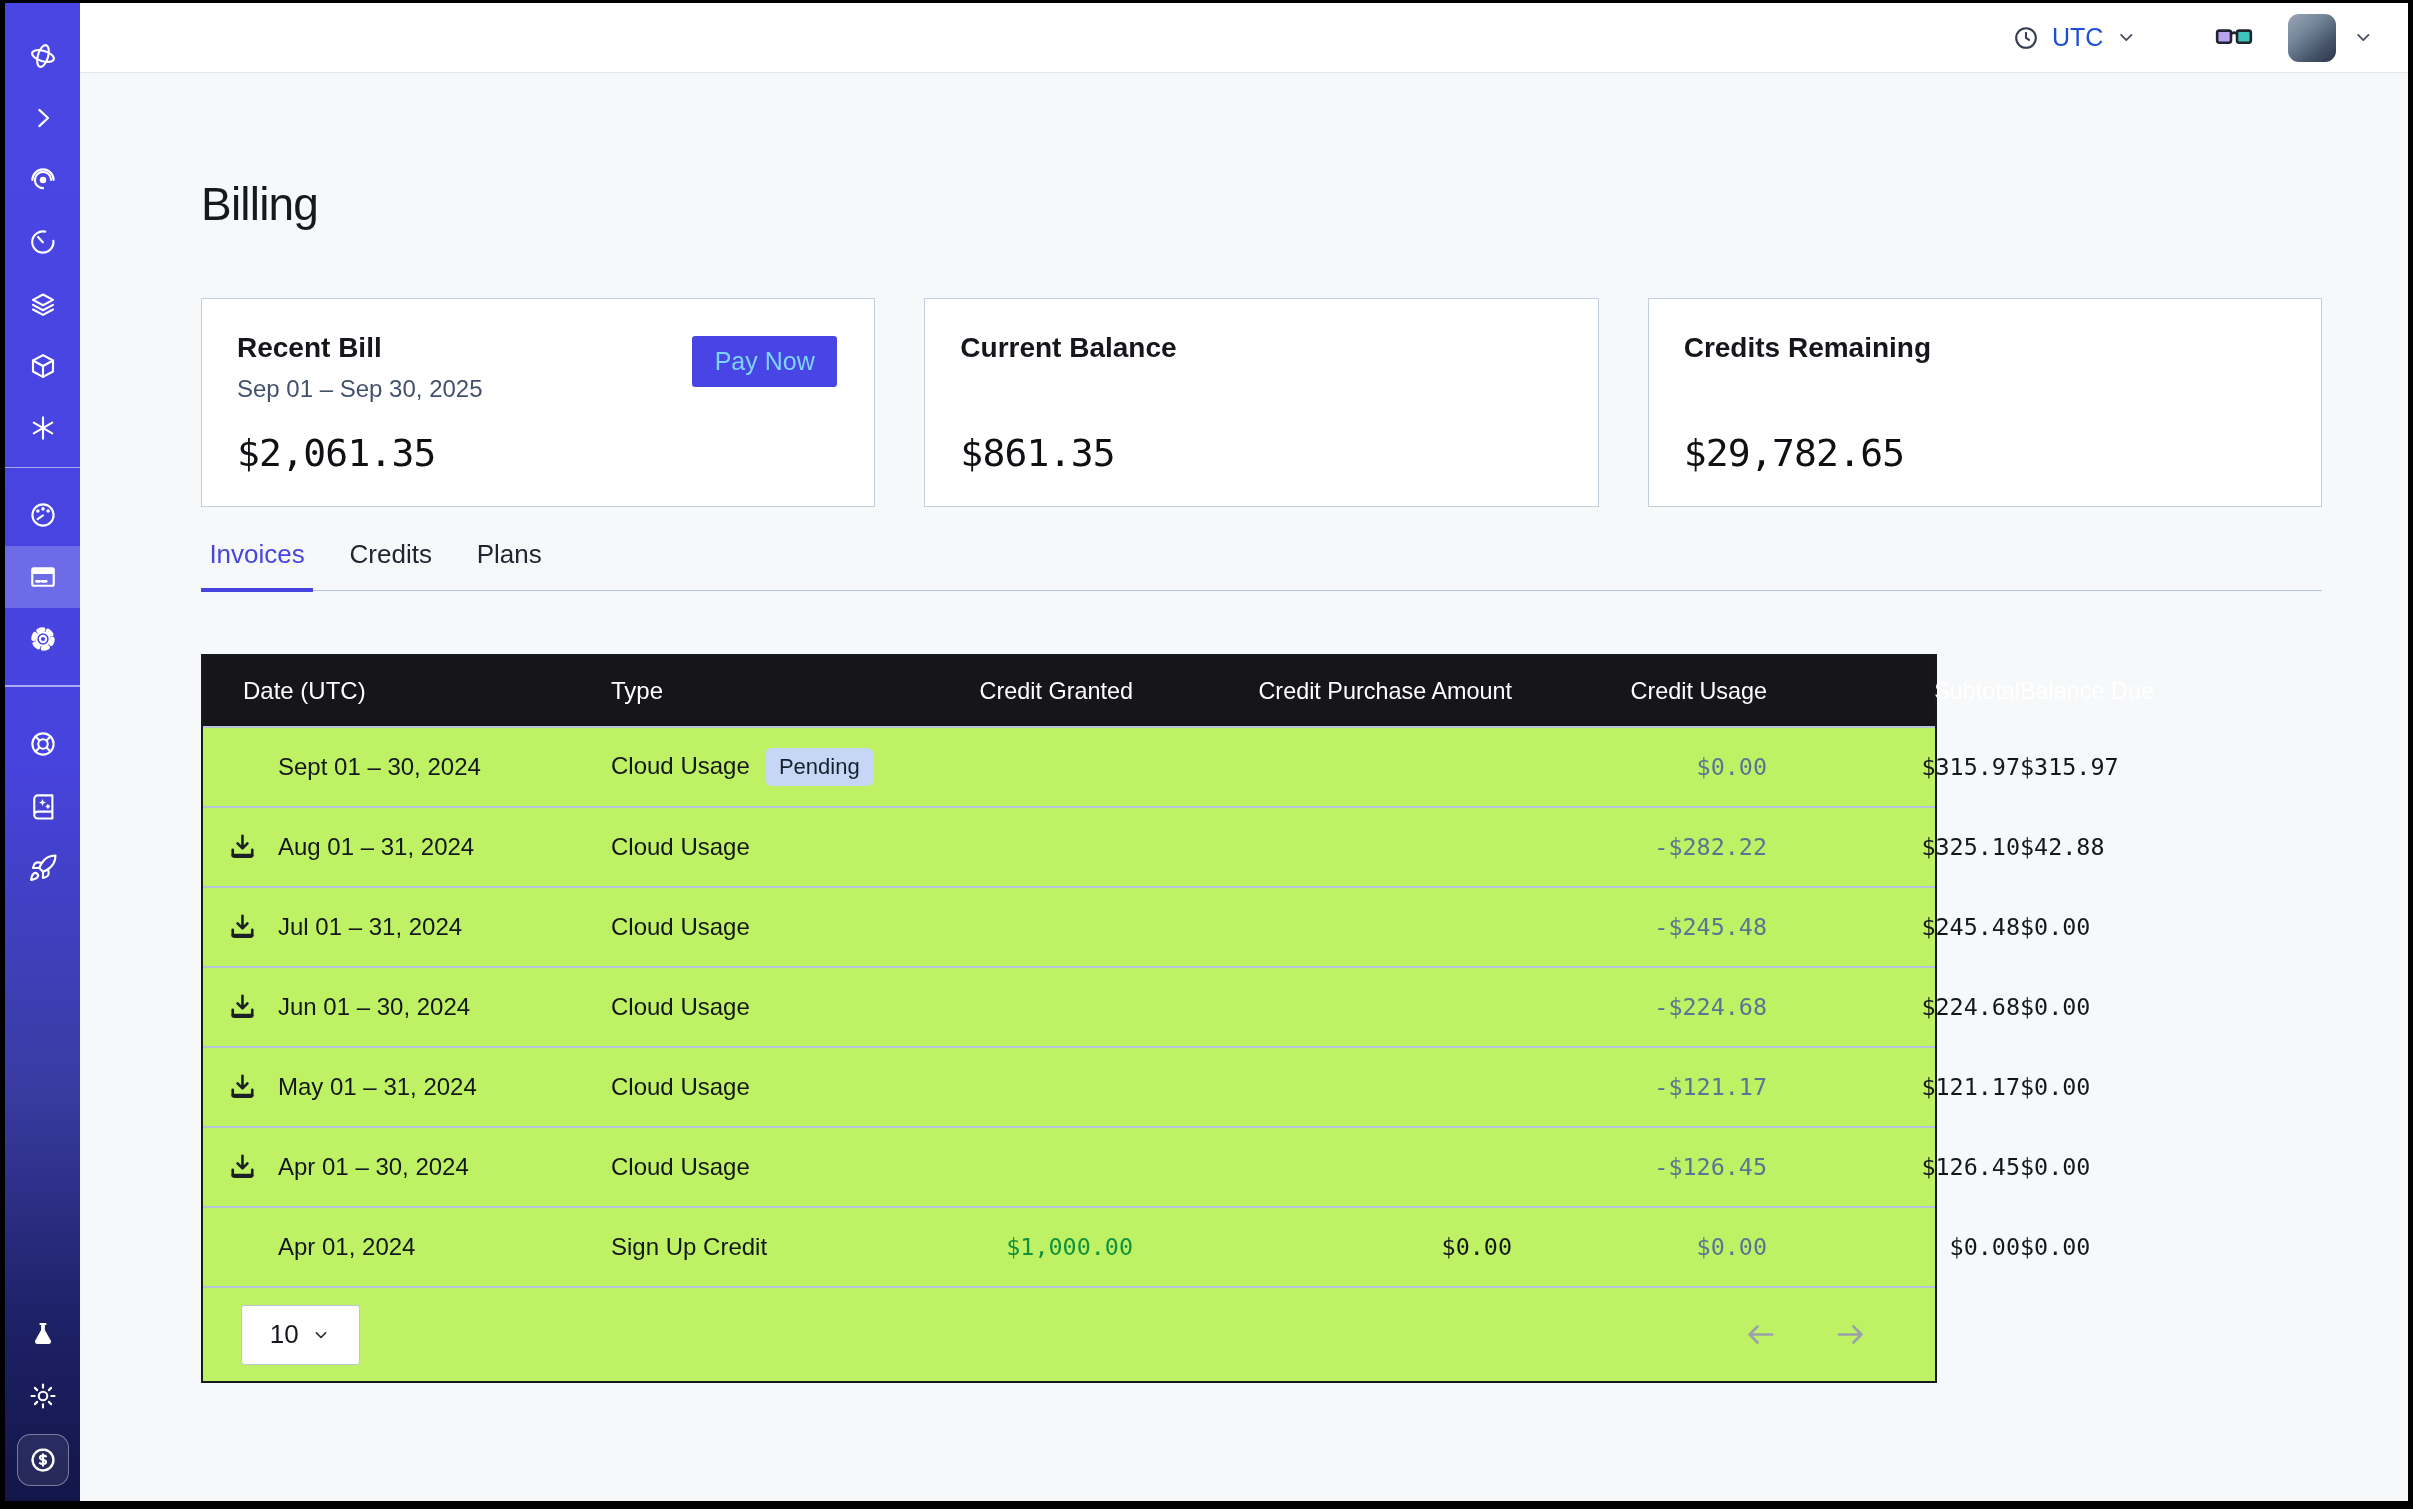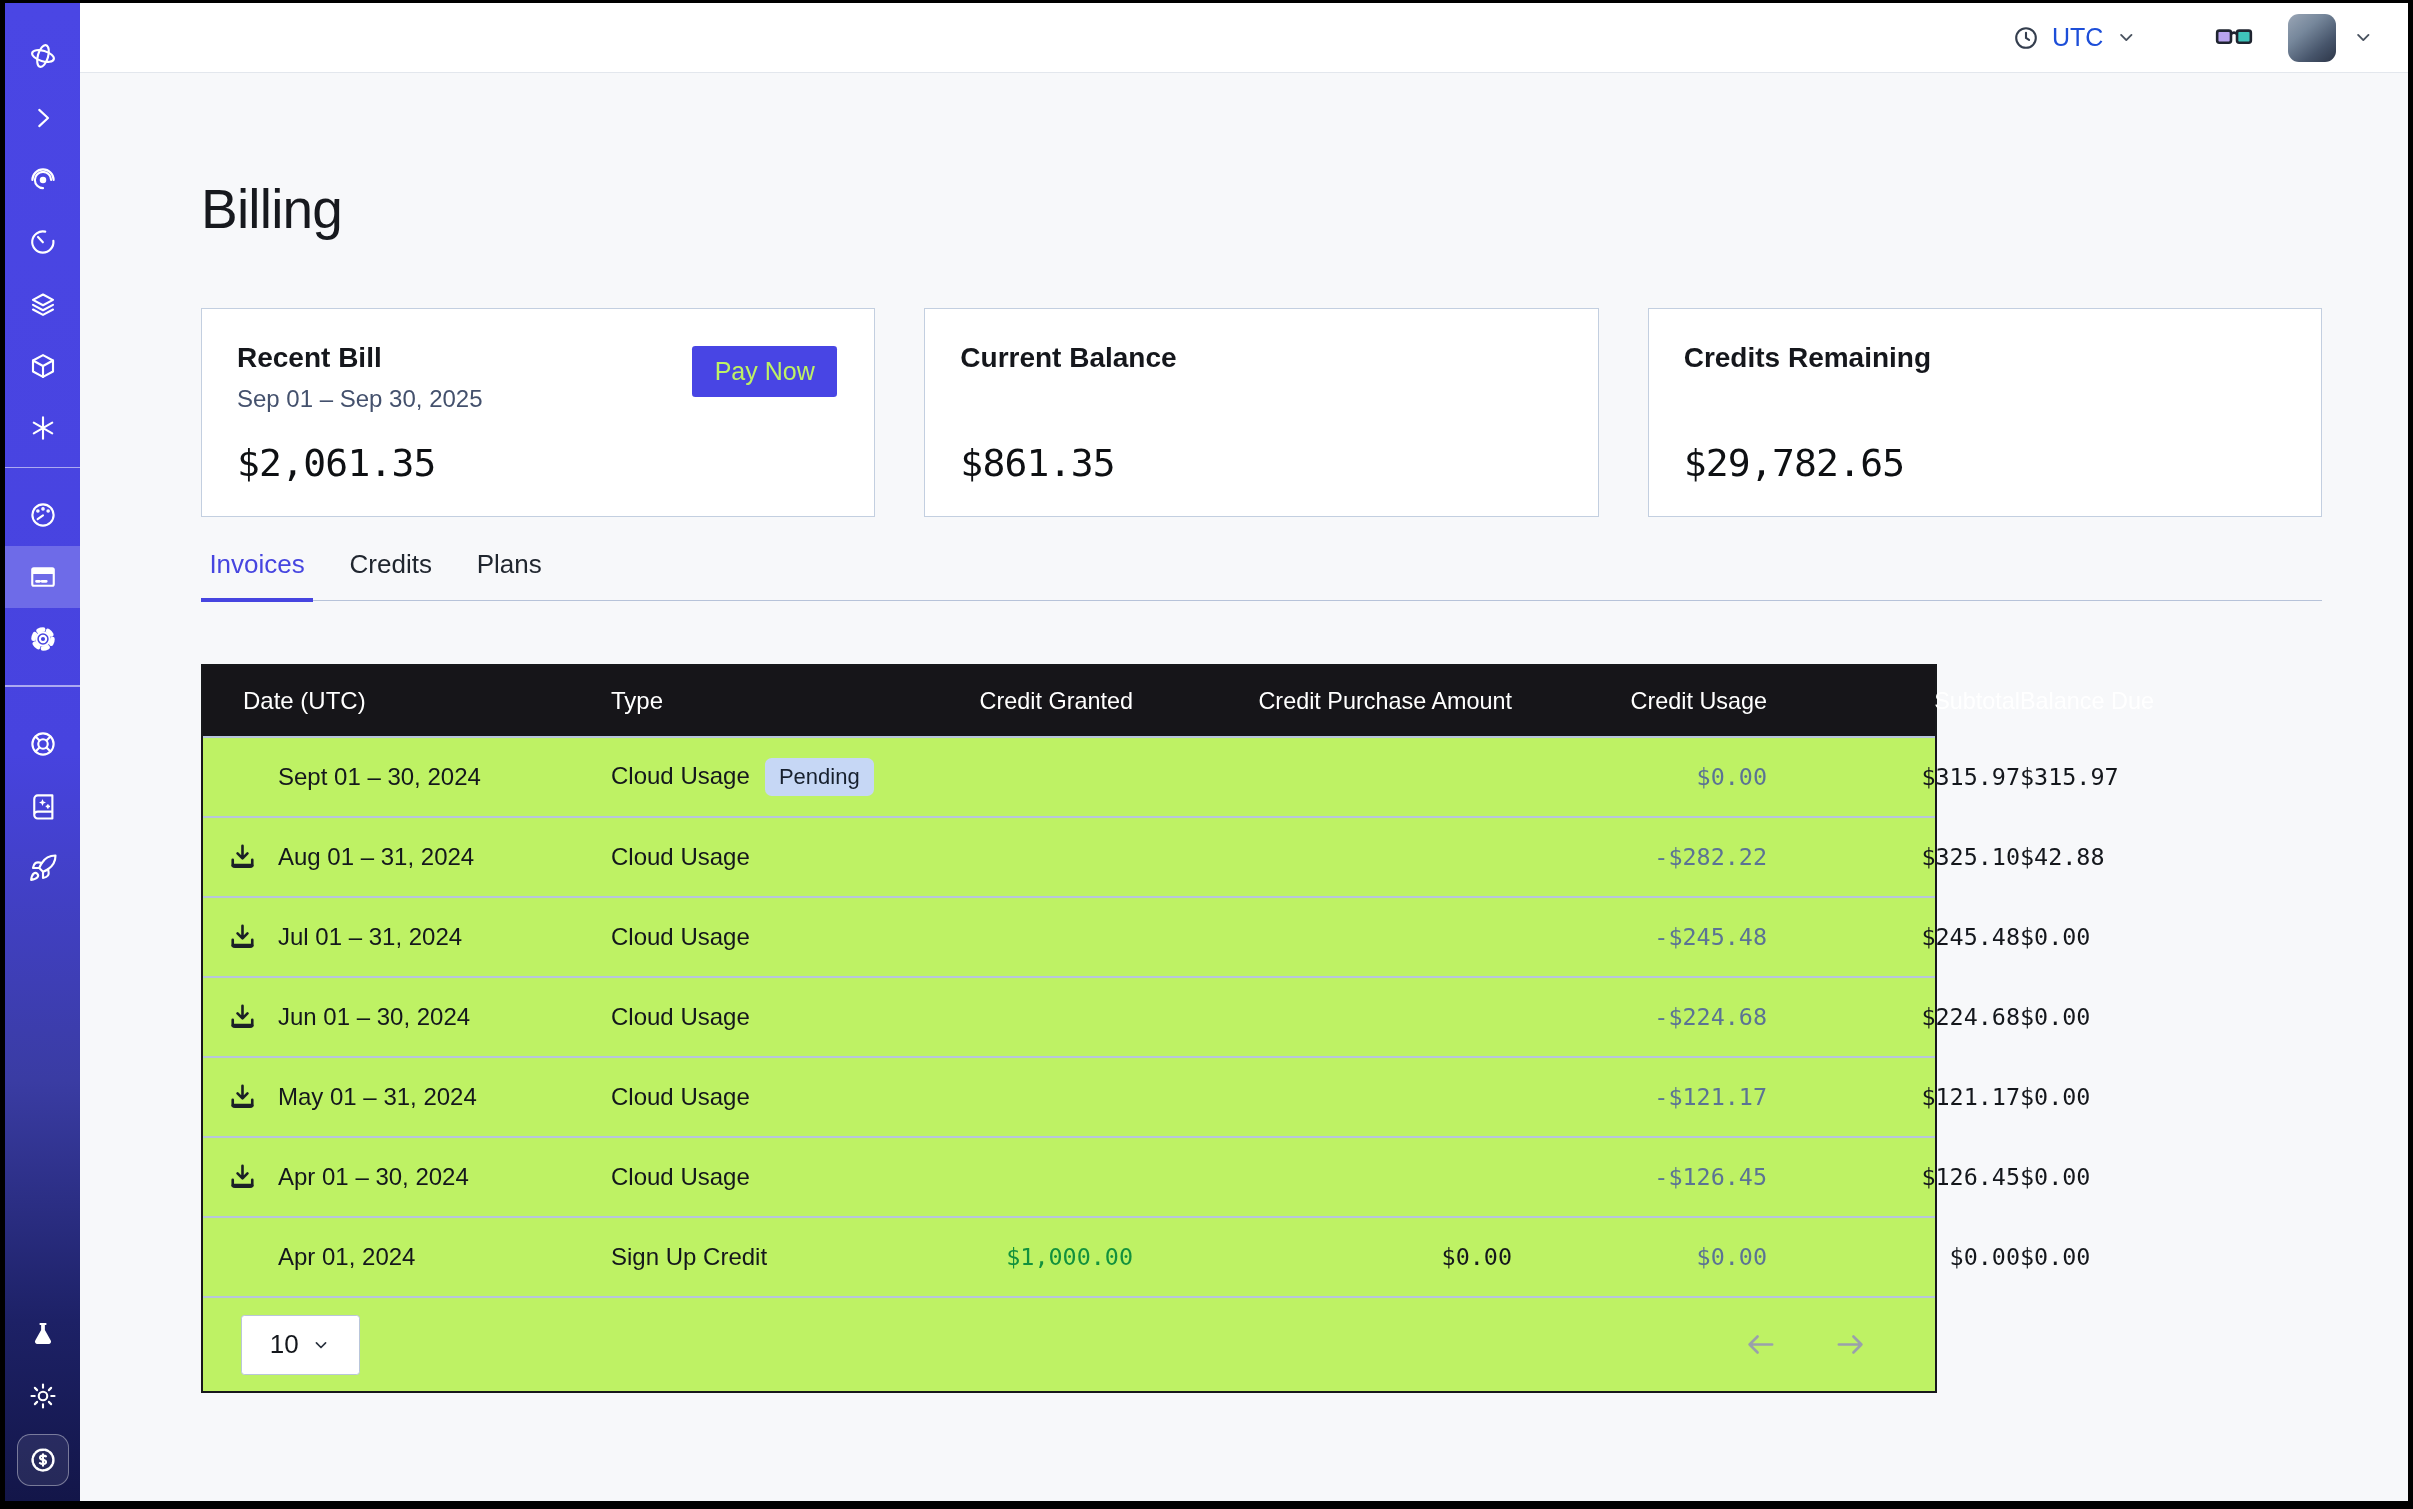--- a/index.html
+++ b/index.html
@@ -44,28 +44,28 @@
   .chev { width:22.6px; height:22.6px; stroke:#49525f; fill:none; stroke-width:2; stroke-linecap:round; stroke-linejoin:round; }
   .glasses-btn { margin-left:77px; cursor:pointer; display:flex; }
   .avatar {
     width:48px; height:48px; border-radius:11px; margin-left:35px; cursor:pointer;
     background:linear-gradient(140deg,#9aa6b6 0%,#76879b 35%,#47556b 70%,#2c3547 100%);
   }
   .user-caret { margin-left:16.7px; cursor:pointer; display:flex; }
 
   
   .content { position:absolute; left:75px; top:72px; right:0; bottom:0; padding-left:121px; overflow:hidden; }
-  h1.page-title { margin-top:102px; font-size:55px; font-weight:500; letter-spacing:-0.8px; color:#17191e; }
+  h1.page-title { margin-top:102px; font-size:46px; font-weight:500; letter-spacing:-0.8px; color:#17191e; }
 
   .cards { margin-top:67px; width:2121px; display:flex; gap:49px; }
   .card { flex:1; height:209px; background:#fff; border:1.7px solid #c3cfe0; position:relative; padding:33px 35px; }
   .card-title { font-size:28px; font-weight:700; color:#15171c; }
   .card-sub { margin-top:11px; font-size:24px; color:#44516d; }
   .card-amount { position:absolute; left:35px; top:132px; font-size:38px; color:#0e1013; font-family:"DejaVu Sans Mono", monospace; letter-spacing:-0.8px; }
-  .pay-btn { position:absolute; top:37px; right:37px; background:#4845e4; color:#bef264; font-size:25px; padding:11px 22.6px; border:none; border-radius:3.3px; cursor:pointer; font-family:inherit; }
+  .pay-btn { position:absolute; top:37px; right:37px; background:#4845e4; color:#7dd3fc; font-size:25px; padding:11px 22.6px; border:none; border-radius:3.3px; cursor:pointer; font-family:inherit; }
 
   .tabs { margin-top:32px; width:2121px; display:flex; gap:28px; border-bottom:1.7px solid #b7c3d9; }
   .tab { font-size:26px; color:#20262f; padding:0 8.4px 20px; position:relative; cursor:pointer; }
   .tab.active { color:#4645e0; }
   .tab.active::after { content:""; position:absolute; left:0; right:0; bottom:-1.7px; height:4.2px; background:#4645e0; }
 
   
   .invoice-table { margin-top:63px; width:1736px; border:2.5px solid #17181b; background:#bef264; }
   .tgrid { display:grid; grid-template-columns:408px 276px 246px 379px 255px 253px 1fr; align-items:center; }
   .thead { background:#161519; color:#fff; height:70px; font-size:23.4px; }

